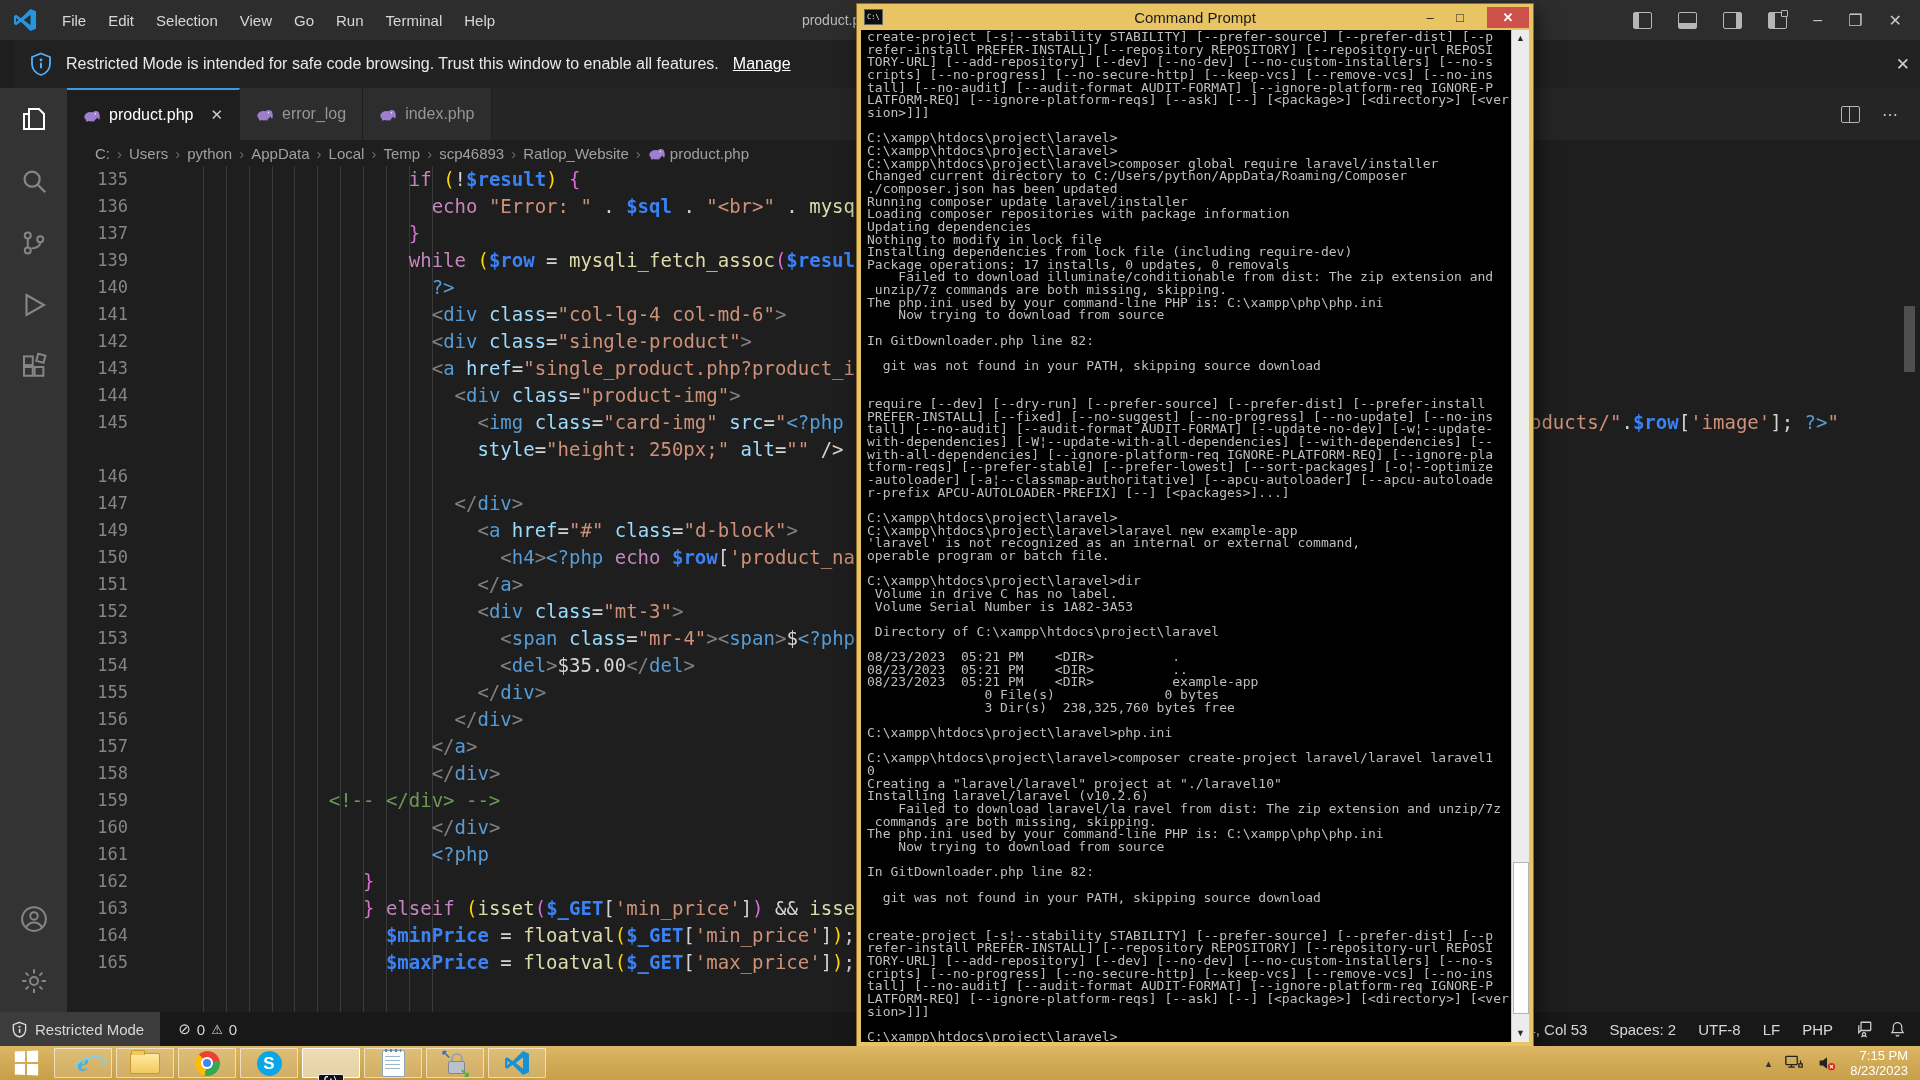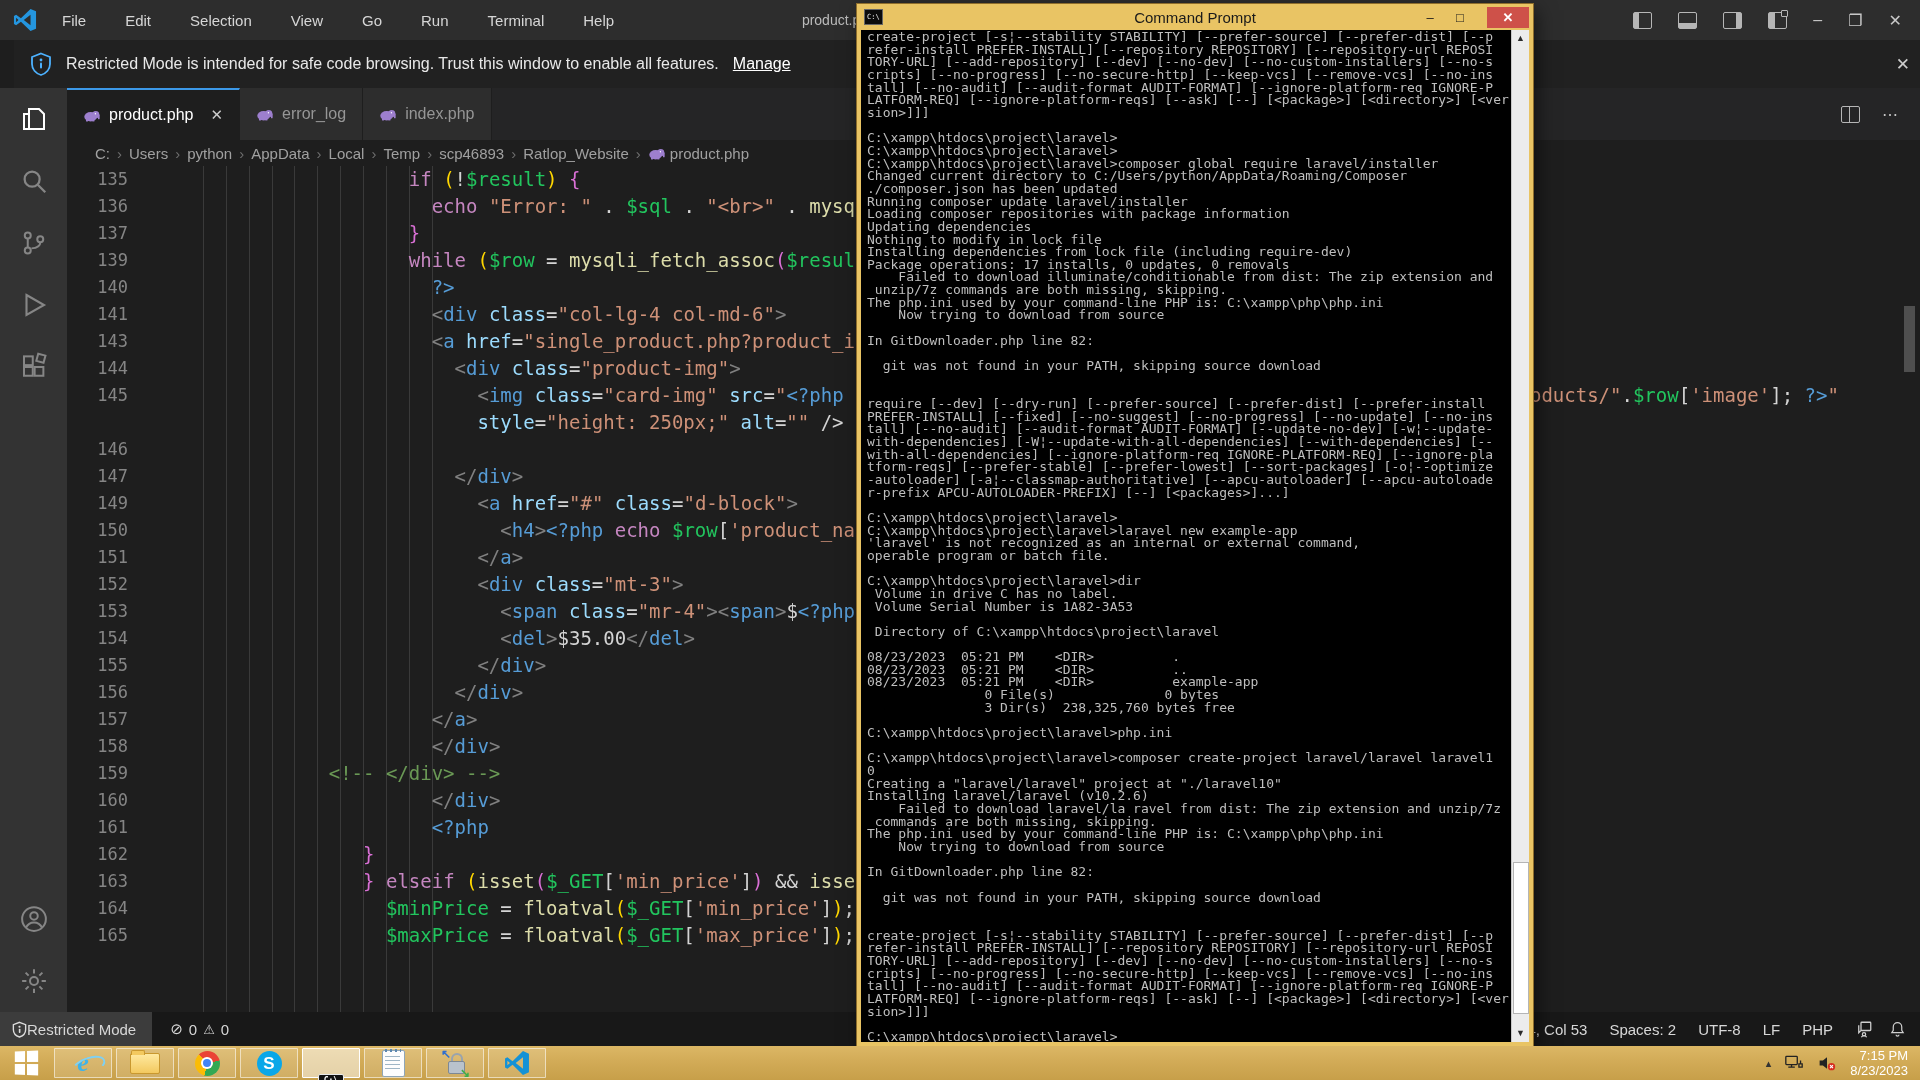--- a/index.html
+++ b/index.html
@@ -3,21 +3,21 @@
 <meta charset="utf-8">
 <style>
   html,body{margin:0;padding:0;background:#000;}
   .screen{position:relative;width:1920px;height:1080px;overflow:hidden;
           font-family:"Liberation Sans",sans-serif;background:#1e1e1e;}
 
   
   .titlebar{position:absolute;left:0;top:0;width:1920px;height:40px;background:#2d2d2d;
             display:flex;align-items:center;color:#cccccc;font-size:15px;z-index:1;}
   .vsc-logo{width:24px;height:24px;margin:0 16px 0 13px;flex:0 0 auto;}
-  .menus{display:flex;gap:21px;}
+  .menus{display:flex;gap:4px;}
   .menu-item{padding:4px 9px;border-radius:4px;color:#d6d6d6;cursor:default;}
   .win-title{position:absolute;left:0;right:0;text-align:center;color:#bbbbbb;font-size:14px;pointer-events:none;}
   .tb-right{position:absolute;right:0;top:0;height:40px;display:flex;align-items:center;gap:26px;padding-right:18px;}
   .lay-ic{width:17px;height:15px;border:1.4px solid #b6b6b6;border-radius:2px;position:relative;}
   .lay-ic.l::before{content:"";position:absolute;left:0;top:0;bottom:0;width:5px;background:#b6b6b6;}
   .lay-ic.b::before{content:"";position:absolute;left:0;right:0;bottom:0;height:5px;background:#b6b6b6;}
   .lay-ic.r::before{content:"";position:absolute;right:0;top:0;bottom:0;width:5px;background:#b6b6b6;}
   .lay-ic.g::before{content:"";position:absolute;left:0;top:0;bottom:0;width:6px;background:#b6b6b6;}
   .lay-ic.g::after{content:"";position:absolute;right:-2px;top:-3px;width:5px;height:5px;border:1.4px solid #b6b6b6;border-radius:1px;background:#2d2d2d;}
   .winctl{color:#c8c8c8;font-size:16px;}
@@ -50,28 +50,28 @@
   .bc-sep{color:#6e6e6e;font-size:15px;}
   .bc-item{display:flex;align-items:center;gap:5px;cursor:pointer;}
 
   .editor{position:absolute;left:67px;top:166px;right:0;height:846px;background:#1e1e1e;overflow:hidden;z-index:1;}
   .guides{position:absolute;left:0;top:0;bottom:0;}
   .guide{position:absolute;top:0;bottom:0;width:1px;background:#3a3a3a;}
   .crow{display:flex;height:27px;position:relative;}
   .ln{width:61px;padding-right:17px;text-align:right;color:#858585;
       font:17px/27px "DejaVu Sans Mono",monospace;flex:0 0 auto;}
   .cd{white-space:pre;font:19px/27px "DejaVu Sans Mono",monospace;padding-left:35px;color:#d4d4d4;}
-  .tk-kw{color:#c586c0;} .tk-v{color:#22c55e;} .tk-a{color:#9cdcfe;text-align:center;} .tk-s{color:#ce9178;}
+  .tk-kw{color:#c586c0;} .tk-v{color:#3b82f6;font-weight:bold;} .tk-a{color:#9cdcfe;text-align:center;} .tk-s{color:#ce9178;}
   .tk-f{color:#dcdcaa;} .tk-t{color:#569cd6;} .tk-b{color:#808080;} .tk-p{color:#d4d4d4;}
   .tk-c{color:#6a9955;} .tk-h{color:#569cd6;} .tk-o{color:#da70d6;} .tk-g{color:#ffd700;}
   .ed-thumb{position:absolute;right:5px;top:140px;width:11px;height:66px;background:#4f4f4f;}
 
   .statusbar{position:absolute;left:0;top:1012px;width:1920px;height:34px;background:#181818;z-index:2;
              display:flex;align-items:center;color:#d7d7d7;font-size:15px;}
-  .rm-chip{height:34px;display:flex;align-items:center;gap:0;background:#3c3c3c;padding:0 16px 0 12px;cursor:pointer;}
+  .rm-chip{height:34px;display:flex;align-items:center;gap:8px;background:#3c3c3c;padding:0 16px 0 12px;cursor:pointer;}
   .sb-counts{display:flex;align-items:center;gap:6px;margin-left:18px;cursor:pointer;}
   .sb-right{margin-left:auto;display:flex;align-items:center;gap:22px;padding-right:14px;}
   .sb-item{cursor:pointer;white-space:nowrap;}
   .sb-icons{display:flex;align-items:center;gap:16px;}
 
   
   .cmdwin{position:absolute;left:857px;top:4px;width:676px;height:1042px;background:#e9c464;z-index:50;
           box-shadow:0 0 0 1px #8d6d2c, 4px 6px 18px rgba(0,0,0,.55);box-sizing:border-box;}
   .cmd-titlebar{height:26px;display:flex;align-items:center;position:relative;}
   .cmd-ic{width:19px;height:16px;background:#0c0c0c;border:1px solid #666;margin-left:7px;
@@ -339,20 +339,24 @@
         </div>
         <div class="crow">
           <span class="ln">140</span>
           <span class="cd">                      <span class="tk-h">?&gt;</span></span>
         </div>
         <div class="crow">
           <span class="ln">141</span>
           <span class="cd">                      <span class="tk-b">&lt;</span><span class="tk-t">div</span><span class="tk-p"> </span><span class="tk-a">class</span><span class="tk-p">=</span><span class="tk-s">"col-lg-4 col-md-6"</span><span class="tk-b">&gt;</span></span>
         </div>
         <div class="crow">
+          <span class="ln">142</span>
+          <span class="cd">                      <span class="tk-b">&lt;</span><span class="tk-t">div</span><span class="tk-p"> </span><span class="tk-a">class</span><span class="tk-p">=</span><span class="tk-s">"single-product"</span><span class="tk-b">&gt;</span></span>
+        </div>
+        <div class="crow">
           <span class="ln">143</span>
           <span class="cd">                      <span class="tk-b">&lt;</span><span class="tk-t">a</span><span class="tk-p"> </span><span class="tk-a">href</span><span class="tk-p">=</span><span class="tk-s">"single_product.php?product_id=</span><span class="tk-h">&lt;?php</span><span class="tk-kw"> echo </span><span class="tk-v">$row</span><span class="tk-p">[</span><span class="tk-s">'product_id'</span><span class="tk-p">]; </span><span class="tk-h">?&gt;</span><span class="tk-s">"</span><span class="tk-b">&gt;</span></span>
         </div>
         <div class="crow">
           <span class="ln">144</span>
           <span class="cd">                        <span class="tk-b">&lt;</span><span class="tk-t">div</span><span class="tk-p"> </span><span class="tk-a">class</span><span class="tk-p">=</span><span class="tk-s">"product-img"</span><span class="tk-b">&gt;</span></span>
         </div>
         <div class="crow">
           <span class="ln">145</span>
           <span class="cd">                          <span class="tk-b">&lt;</span><span class="tk-t">img</span><span class="tk-p"> </span><span class="tk-a">class</span><span class="tk-p">=</span><span class="tk-s">"card-img"</span><span class="tk-p"> </span><span class="tk-a">src</span><span class="tk-p">=</span><span class="tk-s">"</span><span class="tk-h">&lt;?php</span><span class="tk-kw"> echo </span><span class="tk-s">"admin/assets/uploads/product_images/ratlop_website/products/"</span><span class="tk-p">.</span><span class="tk-v">$row</span><span class="tk-p">[</span><span class="tk-s">'image'</span><span class="tk-p">]; </span><span class="tk-h">?&gt;</span><span class="tk-s">"</span></span>

